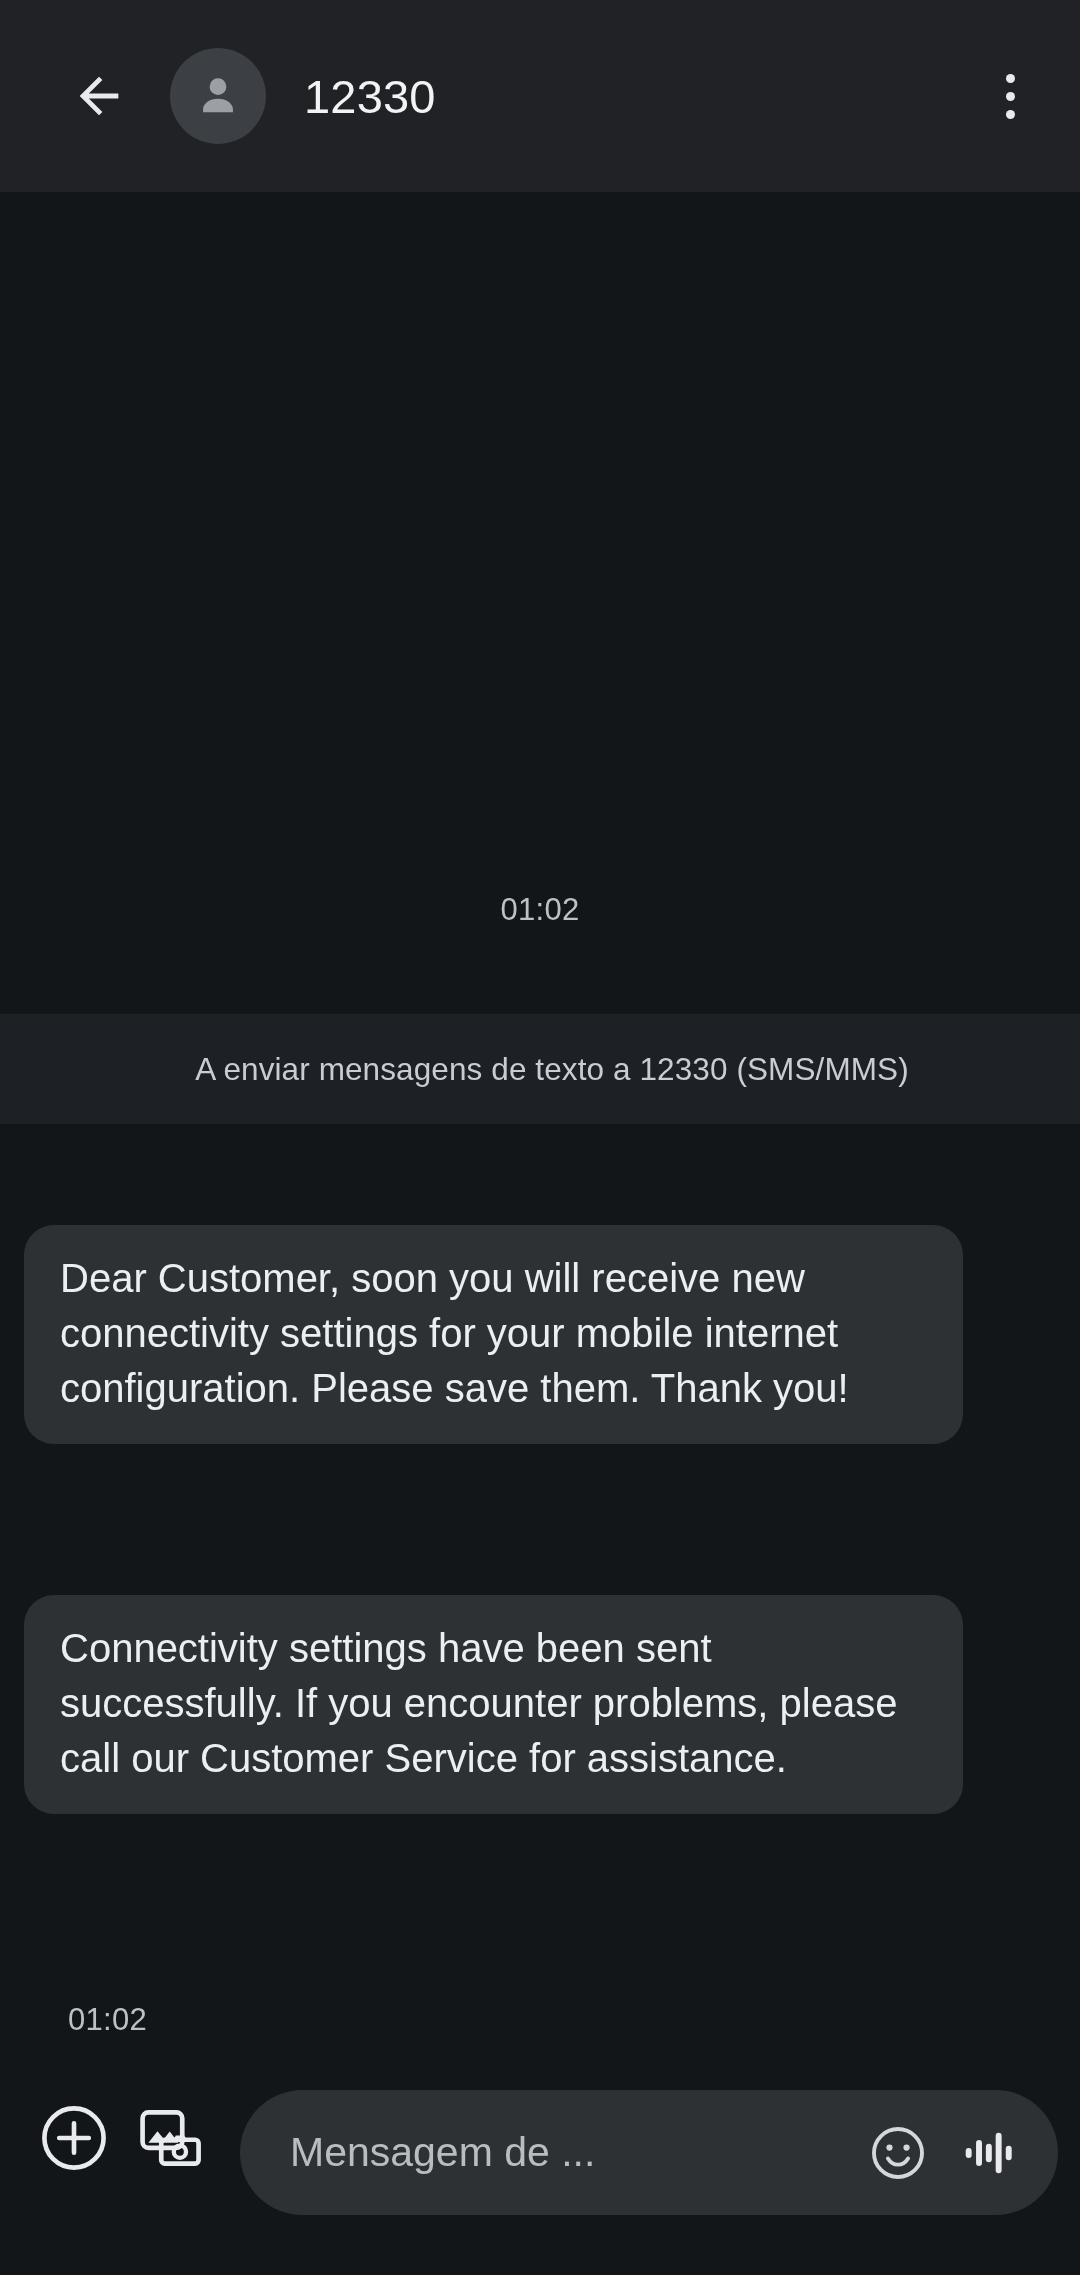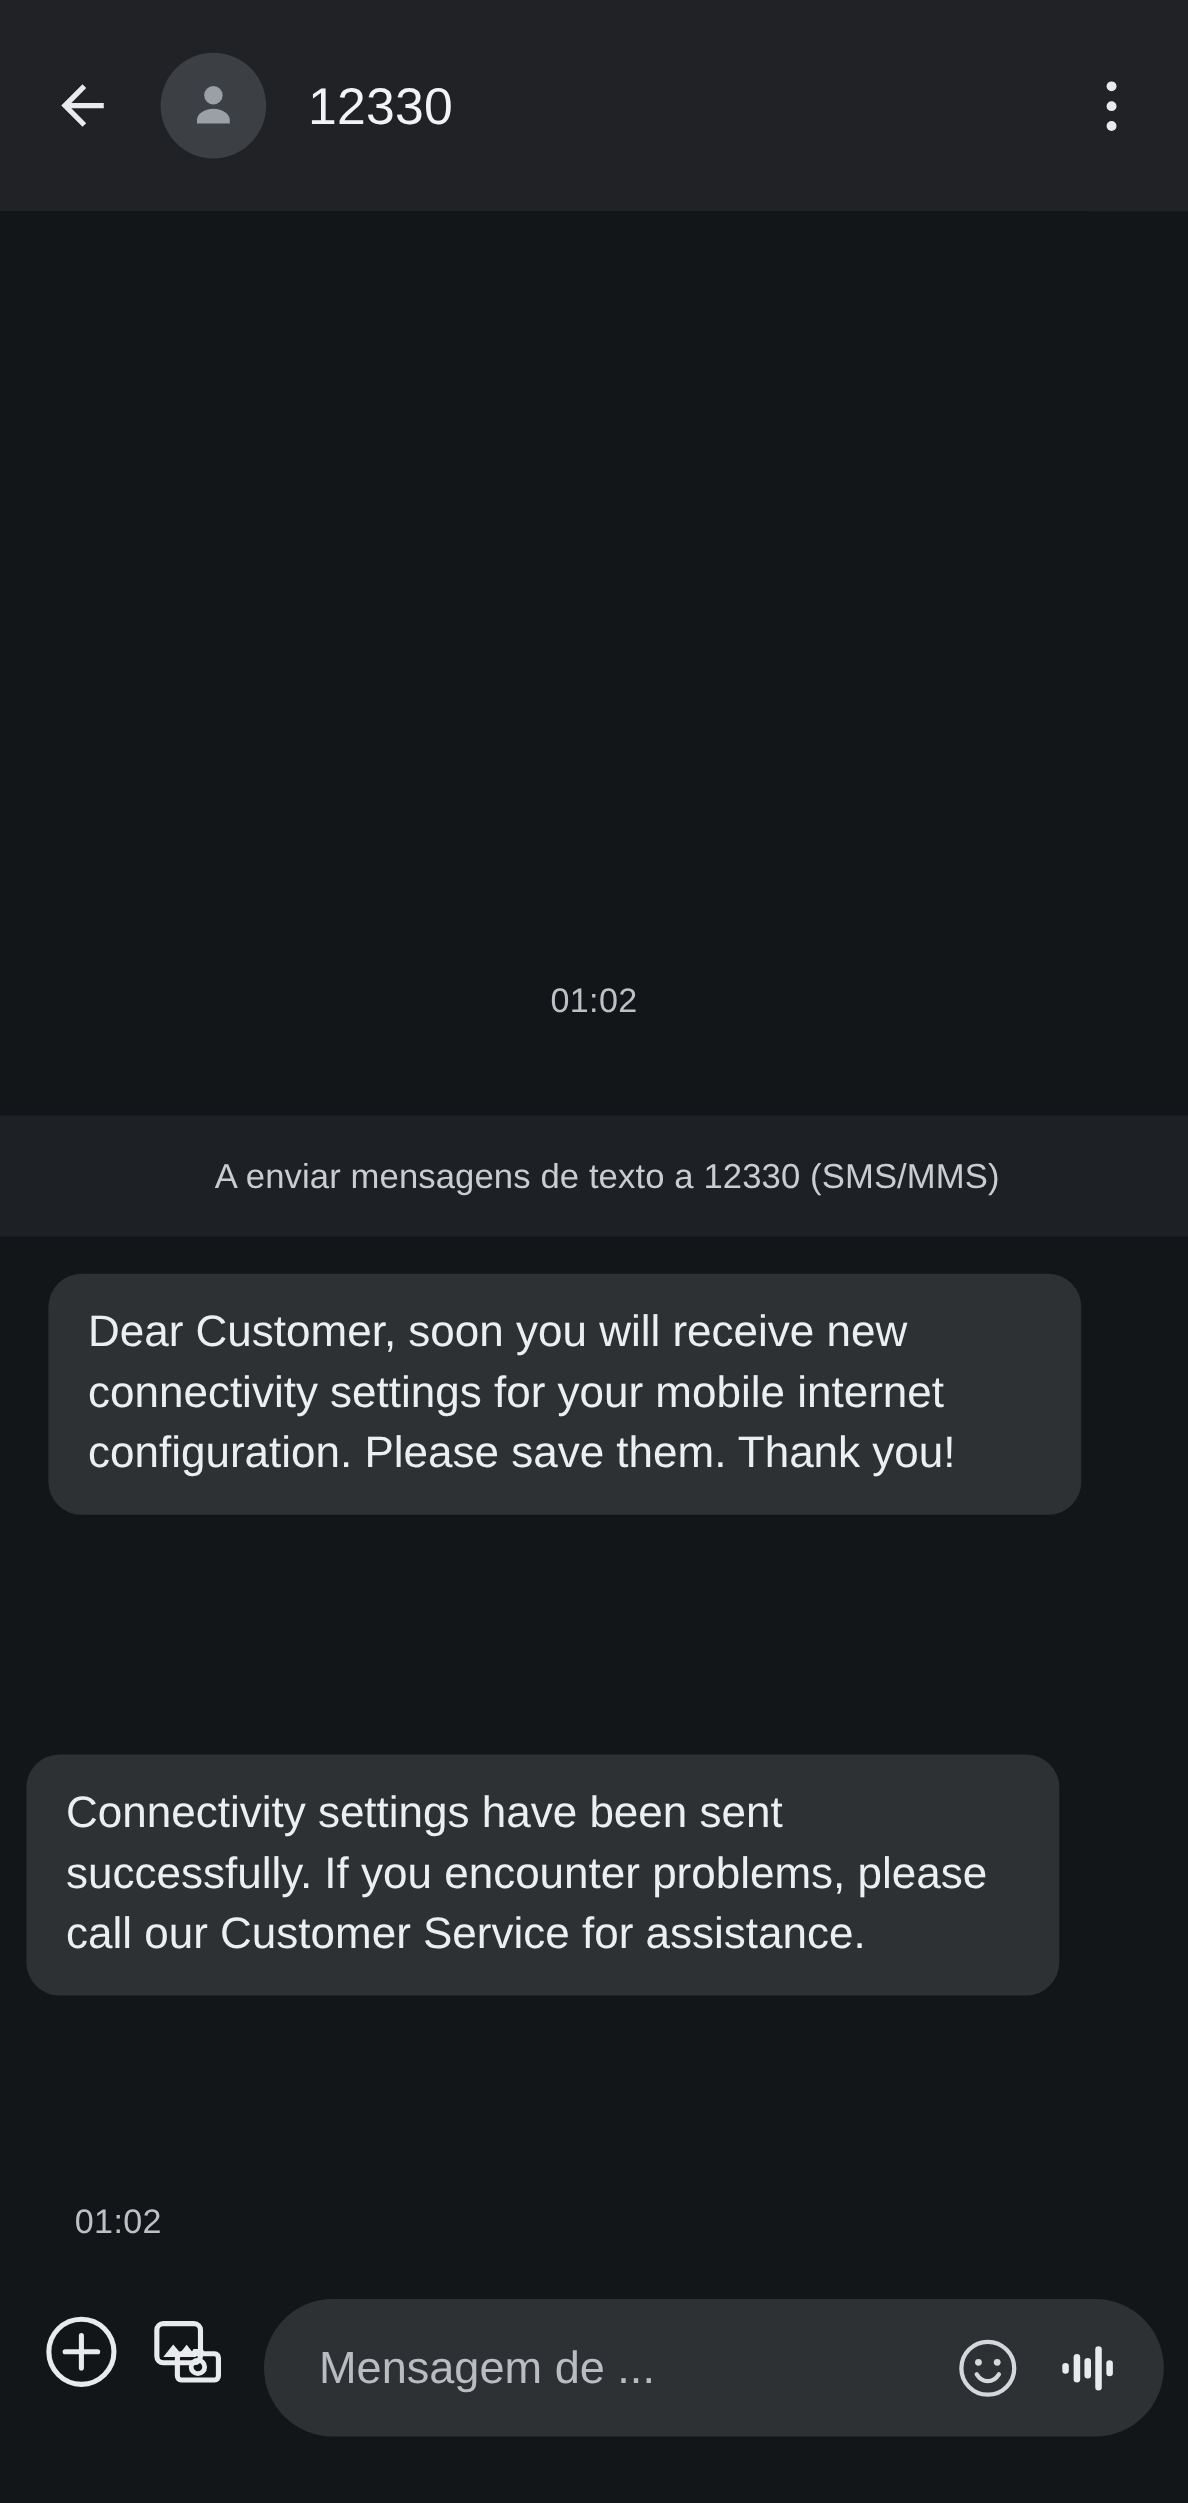--- a/index.html
+++ b/index.html
@@ -18,21 +18,21 @@
   
   .appbar {
     position: absolute;
     top: 0; left: 0;
     width: 1080px;
     height: 192px;
     background: #202226;
     display: flex;
     align-items: center;
     box-sizing: border-box;
-    padding: 0 36px 0 44px;
+    padding: 0 36px 0 68px;
   }
   .back-btn {
     width: 62px;
     height: 62px;
     display: flex;
     align-items: center;
     justify-content: center;
     flex: 0 0 auto;
     cursor: pointer;
   }
@@ -118,21 +118,21 @@
     left: 24px;
     width: 939px;
     box-sizing: border-box;
     background: #2e3134;
     color: #eceff1;
     font-size: 40px;
     line-height: 55px;
     padding: 26px 36px 28px 36px;
     border-radius: 30px;
   }
-  .bubble-1 { top: 966px; margin-left: 20px; }
+  .bubble-1 { top: 1033px; }
   .bubble-2 { top: 1403px; }
 
   .msg-time {
     position: absolute;
     top: 1810px;
     left: 68px;
     color: #bdc1c6;
     font-size: 31px;
     letter-spacing: 0.3px;
   }

